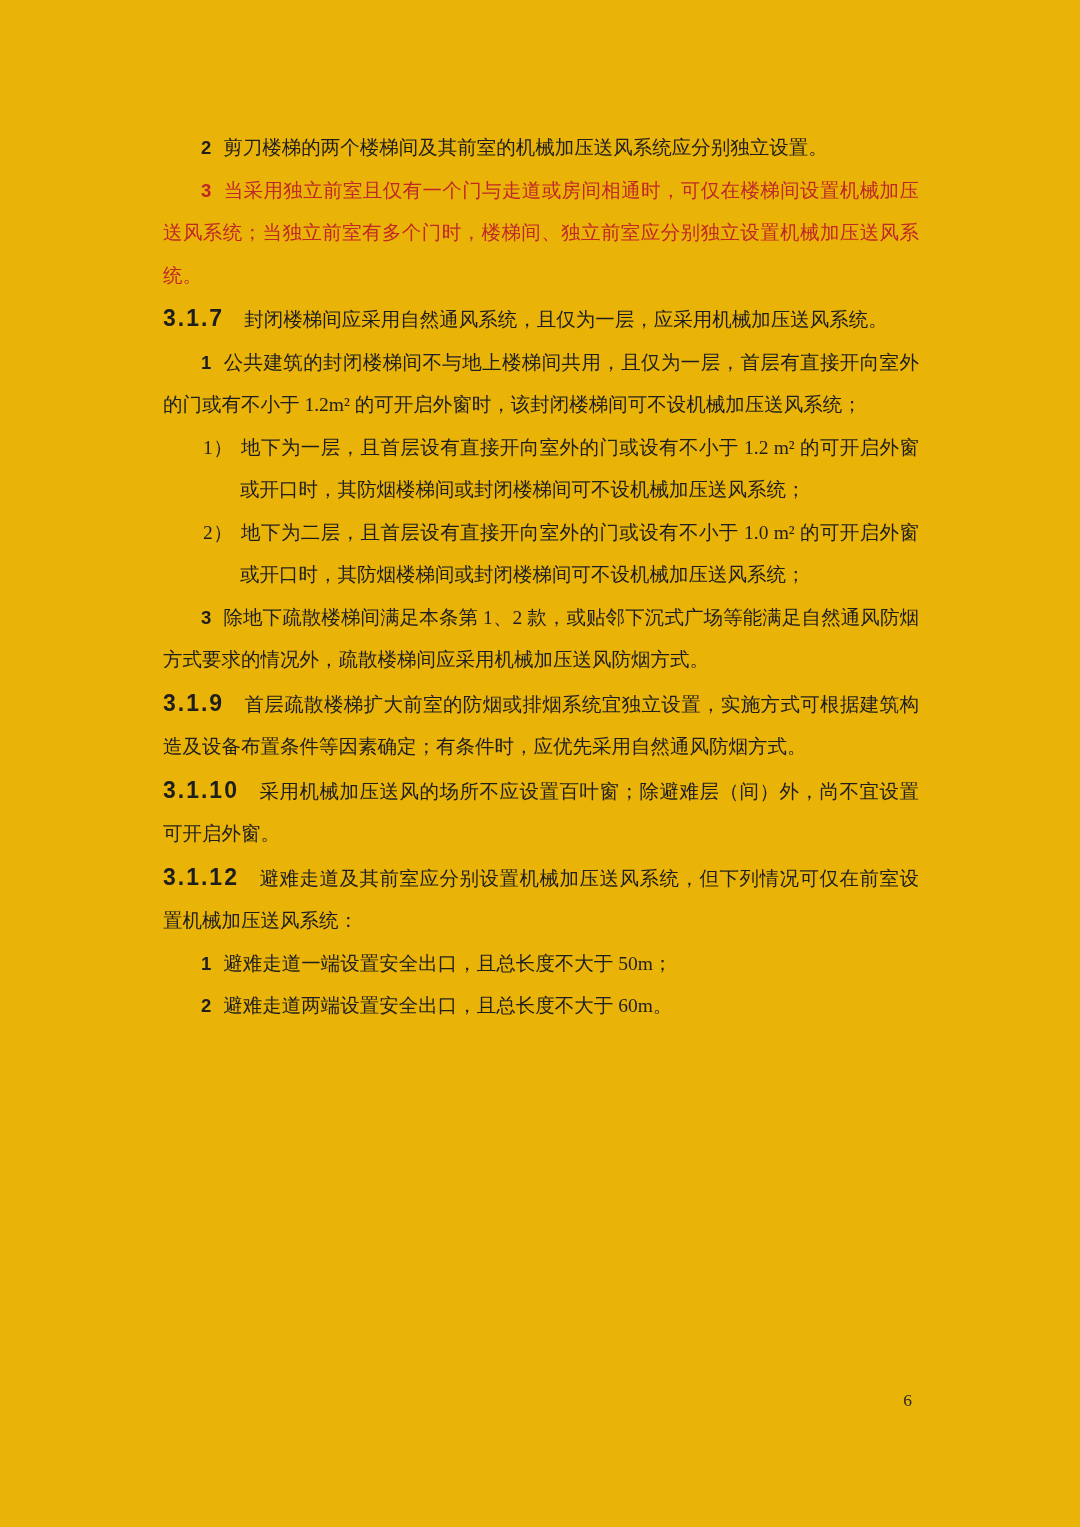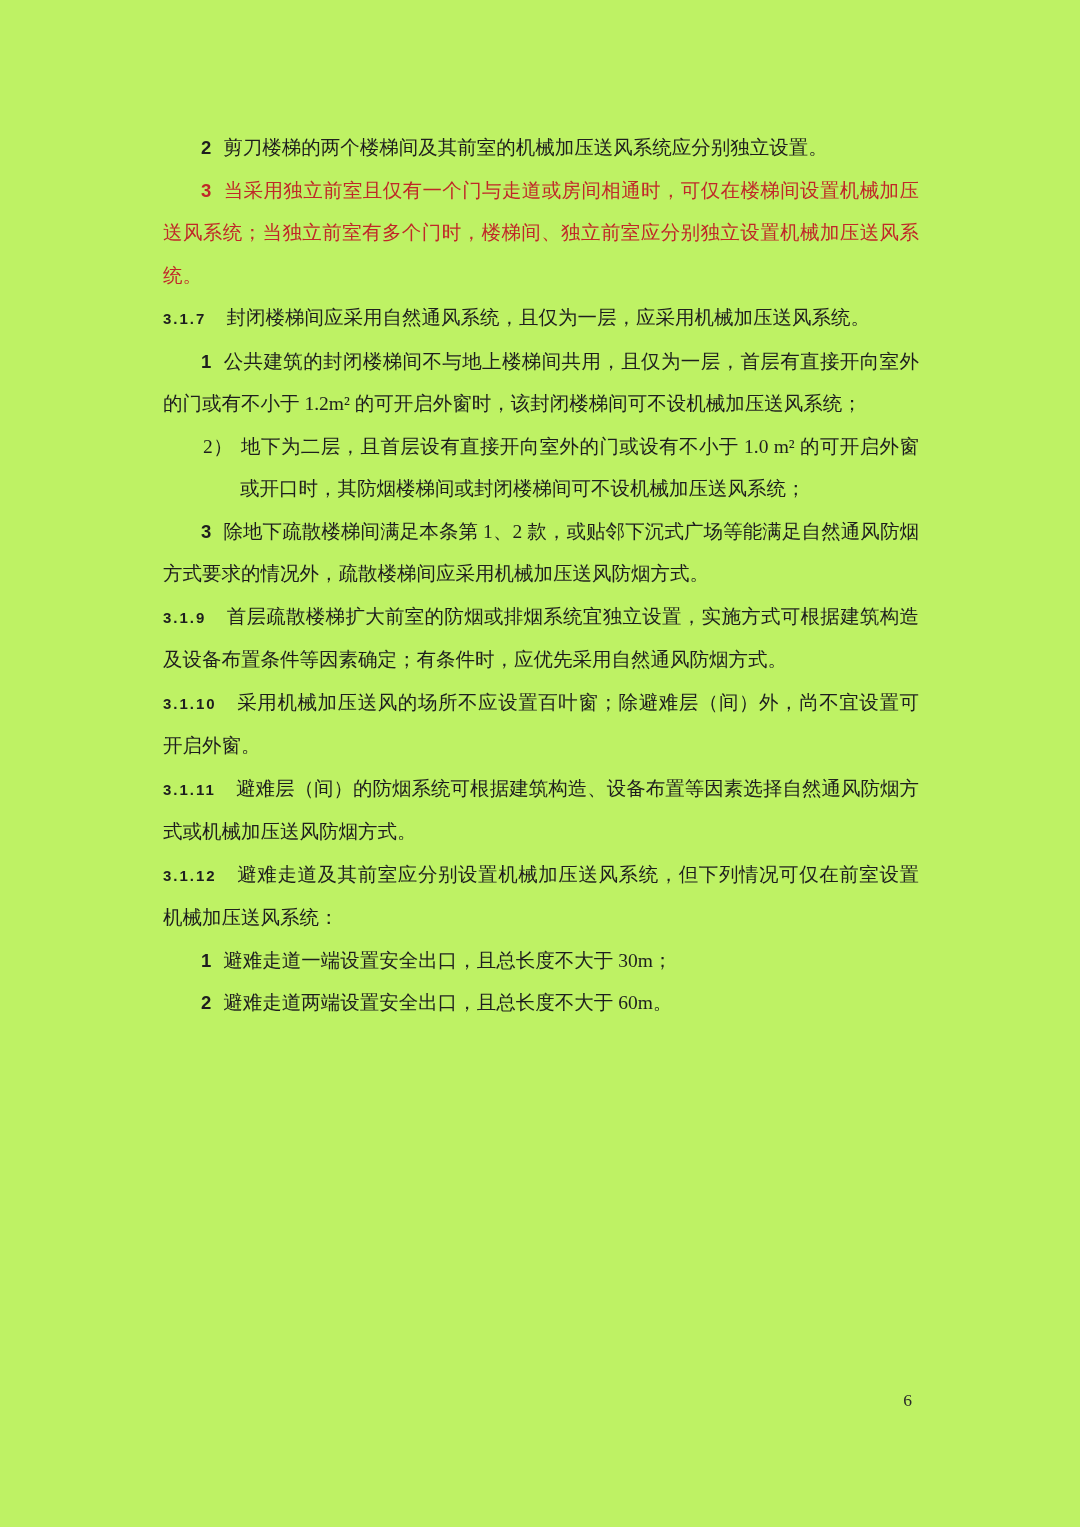--- a/index.html
+++ b/index.html
@@ -11,21 +11,21 @@
     width: 1080px;
     height: 1527px;
     position: relative;
     font-family: "Liberation Serif", "DejaVu Serif", serif;
     color: #1e1e1e;
     overflow: hidden;
   }
   .page {
     position: absolute;
     inset: 0;
-    background: #bef264;
+    background: #eab308;
   }
   .content {
     position: absolute;
     left: 163px;
     top: 127px;
     width: 756px;
     font-size: 19.5px;
     line-height: 42.5px;
     text-align: justify;
   }
@@ -45,21 +45,21 @@
   }
   .num-b {
     font-family: "Liberation Sans", "DejaVu Sans", sans-serif;
     font-weight: bold;
     font-size: 18.5px;
     margin-right: 12px;
   }
   .num-clause {
     font-family: "Liberation Sans", "DejaVu Sans", sans-serif;
     font-weight: bold;
-    font-size: 15px;
+    font-size: 23px;
     letter-spacing: 2px;
     margin-right: 20px;
   }
   .num-sub {
     margin-right: 8px;
   }
   p.red { color: #c02828; }
   .page-number {
     position: absolute;
     top: 1390px;
@@ -78,34 +78,34 @@
     <p class="para item"><span class="num-b">2</span><span>剪刀楼梯的两个楼梯间及其前室的机械加压送风系统应分别独立设置。</span></p>
 
     <p class="para item red"><span class="num-b">3</span><span>当采用独立前室且仅有一个门与走道或房间相通时，可仅在楼梯间设置机械加压送风系统；当独立前室有多个门时，楼梯间、独立前室应分别独立设置机械加压送风系统。</span></p>
 
     <p class="para clause"><span class="num-clause">3.1.7</span><span>封闭楼梯间应采用自然通风系统，且仅为一层，应采用机械加压送风系统。</span></p>
 
 
     <p class="para item"><span class="num-b">1</span><span>公共建筑的封闭楼梯间不与地上楼梯间共用，且仅为一层，首层有直接开向室外的门或有不小于 1.2m² 的可开启外窗时，该封闭楼梯间可不设机械加压送风系统；</span></p>
 
 
+    <p class="para subitem"><span class="num-sub">1）</span><span>地下为一层，且首层设有直接开向室外的门或设有不小于 1.2 m² 的可开启外窗或开口时，其防烟楼梯间或封闭楼梯间可不设机械加压送风系统；</span></p>
 
     <p class="para subitem"><span class="num-sub">2）</span><span>地下为二层，且首层设有直接开向室外的门或设有不小于 1.0 m² 的可开启外窗或开口时，其防烟楼梯间或封闭楼梯间可不设机械加压送风系统；</span></p>
 
 
     <p class="para item"><span class="num-b">3</span><span>除地下疏散楼梯间满足本条第 1、2 款，或贴邻下沉式广场等能满足自然通风防烟方式要求的情况外，疏散楼梯间应采用机械加压送风防烟方式。</span></p>
 
     <p class="para clause"><span class="num-clause">3.1.9</span><span>首层疏散楼梯扩大前室的防烟或排烟系统宜独立设置，实施方式可根据建筑构造及设备布置条件等因素确定；有条件时，应优先采用自然通风防烟方式。</span></p>
 
     <p class="para clause"><span class="num-clause">3.1.10</span><span>采用机械加压送风的场所不应设置百叶窗；除避难层（间）外，尚不宜设置可开启外窗。</span></p>
 
-    <p class="para clause"><span class="num-clause">3.1.11</span><span>避难层（间）的防烟系统可根据建筑构造、设备布置等因素选择自然通风防烟方式或机械加压送风防烟方式。</span></p>
 
     <p class="para clause"><span class="num-clause">3.1.12</span><span>避难走道及其前室应分别设置机械加压送风系统，但下列情况可仅在前室设置机械加压送风系统：</span></p>
 
-    <p class="para item"><span class="num-b">1</span><span>避难走道一端设置安全出口，且总长度不大于 30m；</span></p>
+    <p class="para item"><span class="num-b">1</span><span>避难走道一端设置安全出口，且总长度不大于 50m；</span></p>
 
     <p class="para item"><span class="num-b">2</span><span>避难走道两端设置安全出口，且总长度不大于 60m。</span></p>
 
   </div>
 
   <span class="page-number">6</span>
 </div>
 
 </body></html>

